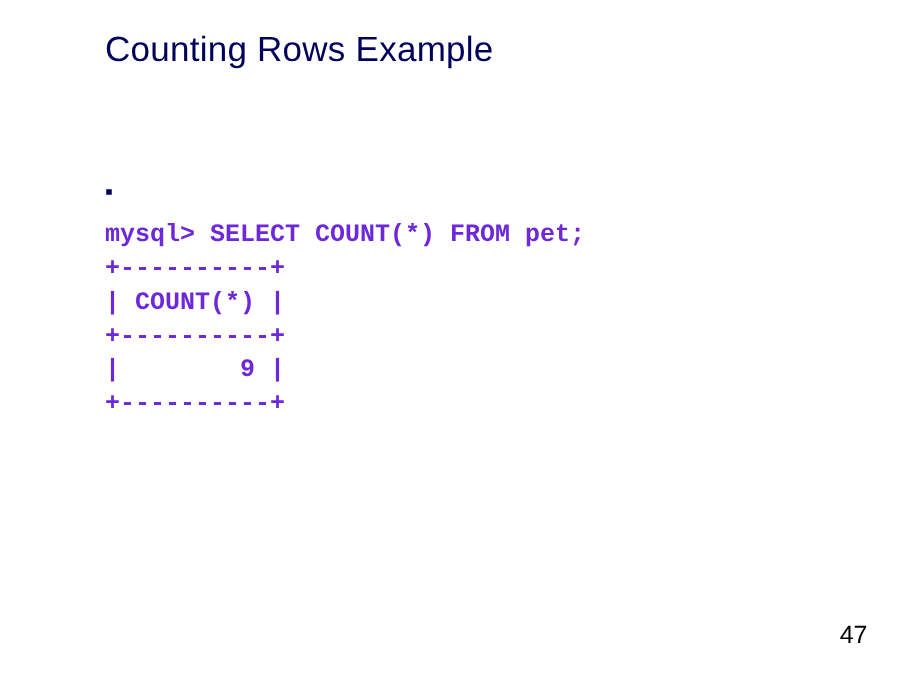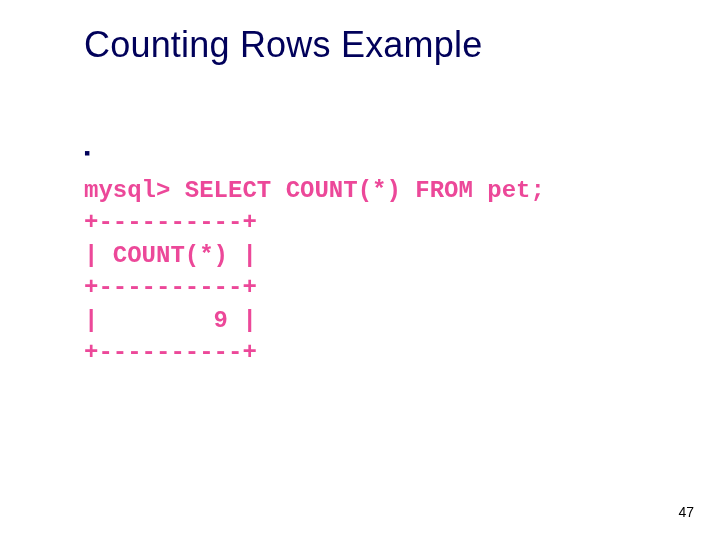--- a/index.html
+++ b/index.html
@@ -14,21 +14,21 @@
   .slide {
     width: 720px;
     height: 540px;
     position: relative;
     box-sizing: border-box;
   }
   .title {
     position: absolute;
     top: 24px;
     left: 84px;
-    font-size: 36px;
+    font-size: 28px;
     color: #01015a;
     font-weight: normal;
     letter-spacing: 0.2px;
   }
   .body {
     position: absolute;
     top: 138px;
     left: 84px;
     right: 60px;
   }
@@ -42,30 +42,30 @@
   }
   .bullet-marker {
     width: 28px;
     flex: 0 0 28px;
     font-size: 18px;
     line-height: 31px;
   }
   .code-block {
     font-family: "Courier New", Courier, monospace;
     font-weight: bold;
-    font-size: 24px;
+    font-size: 20px;
     line-height: 1.35;
-    color: #ec4899;
+    color: #6d28d9;
     white-space: pre;
   }
   .page-num {
     position: absolute;
     right: 26px;
     bottom: 20px;
-    font-size: 14px;
+    font-size: 20px;
     color: #000000;
   }
 </style>
 </head>
 <body>
 
 <div class="slide">
 
   <div class="title">Counting Rows Example</div>
 

